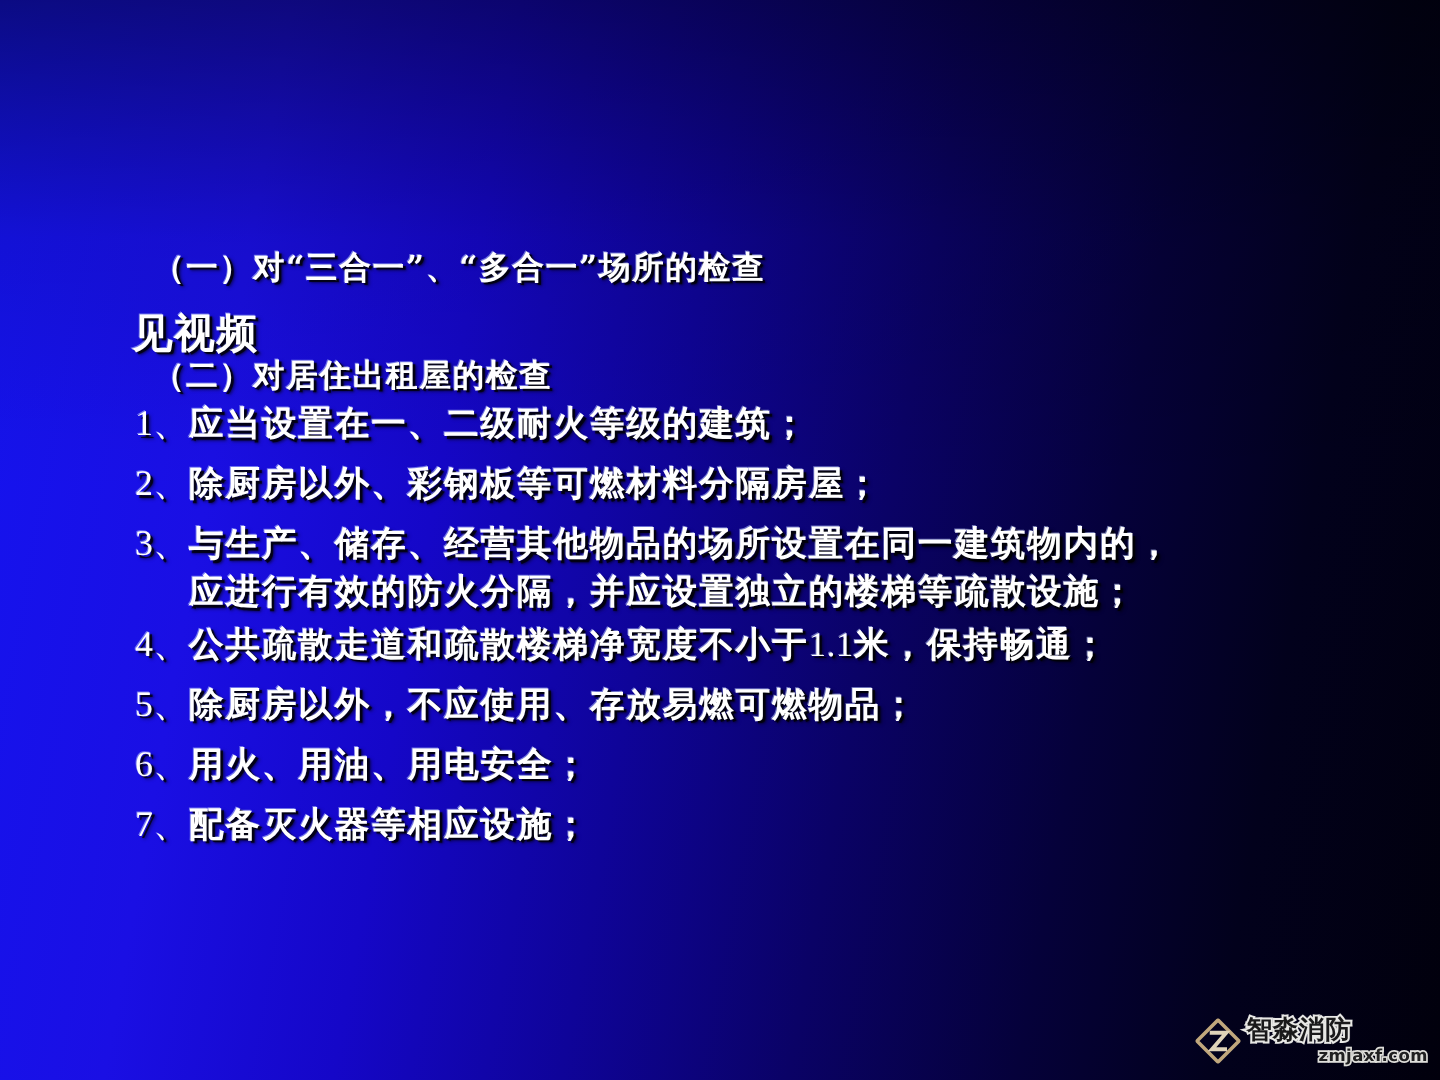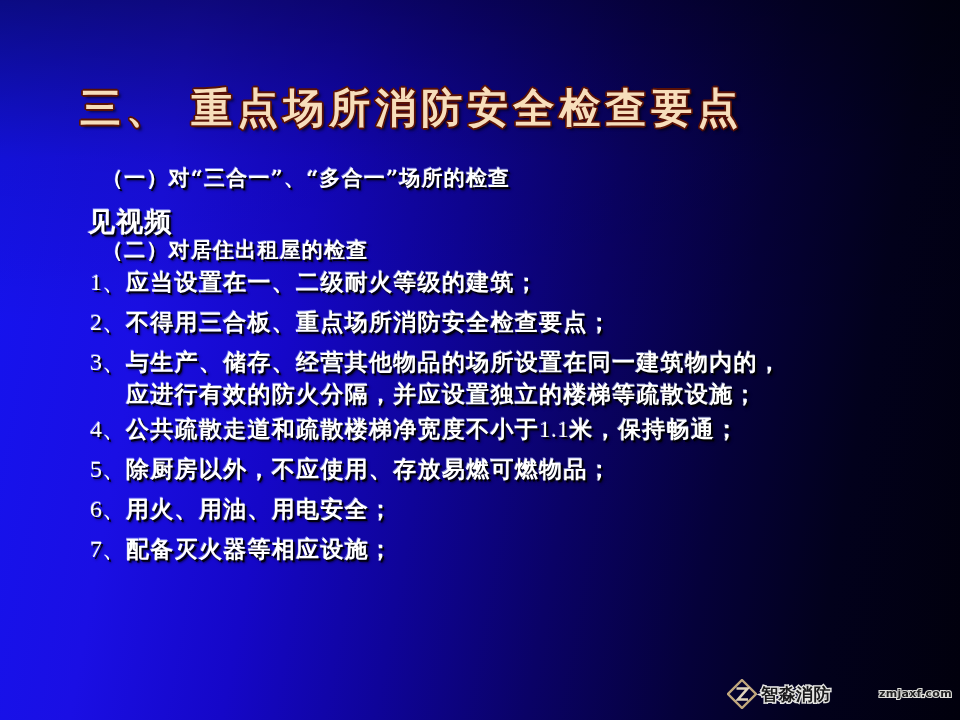--- a/index.html
+++ b/index.html
@@ -129,21 +129,21 @@
   }
   .wm-mark {
     width: 30px;
     height: 30px;
     position: relative;
     flex: 0 0 auto;
   }
   .wm-mark svg { display: block; }
   .wm-text {
     display: flex;
-    flex-direction: row;
+    flex-direction: column;
     justify-content: center;
     line-height: 1;
   }
   .wm-name {
     font-family: "DejaVu Sans", sans-serif;
     font-weight: bold;
     font-size: 17px;
     letter-spacing: 0.5px;
     color: #1b1b1b;
     -webkit-text-stroke: 2.6px #f2f2ee;
@@ -160,36 +160,35 @@
     -webkit-text-stroke: 2.2px #e9e9e4;
     paint-order: stroke fill;
     padding-left: 48px;
   }
 </style>
 </head>
 <body>
 
 <div id="slide">
 
-  <div class="slide-title">三、 重点场所消防安全检查要点</div>
 
   <div class="body-area">
 
     <div class="line subhead" style="left:102px; top:6px;">（一）对“三合一”、“多合一”场所的检查</div>
 
     <div class="line note" style="left:88px; top:46px;">见视频</div>
 
     <div class="line subhead" style="left:102px; top:78px;">（二）对居住出租屋的检查</div>
 
     <div class="line item" style="left:90px; top:108px;">
       <span class="num">1、</span><span class="cont">应当设置在一、二级耐火等级的建筑；</span>
     </div>
 
     <div class="line item" style="left:90px; top:148px;">
-      <span class="num">2、</span><span class="cont">不得用三合板、重点场所消防安全检查要点；</span>
+      <span class="num">2、</span><span class="cont">除厨房以外、彩钢板等可燃材料分隔房屋；</span>
     </div>
 
     <div class="line item" style="left:90px; top:188px;">
       <span class="num">3、</span><span class="cont">与生产、储存、经营其他物品的场所设置在同一建筑物内的，</span>
     </div>
     <div class="line item-cont2" style="left:126px; top:221px;">应进行有效的防火分隔，并应设置独立的楼梯等疏散设施；</div>
 
     <div class="line item" style="left:90px; top:255px;">
       <span class="num">4、</span><span class="cont">公共疏散走道和疏散楼梯净宽度不小于</span><span class="inline-num">1.1</span><span class="cont">米，保持畅通；</span>
     </div>

